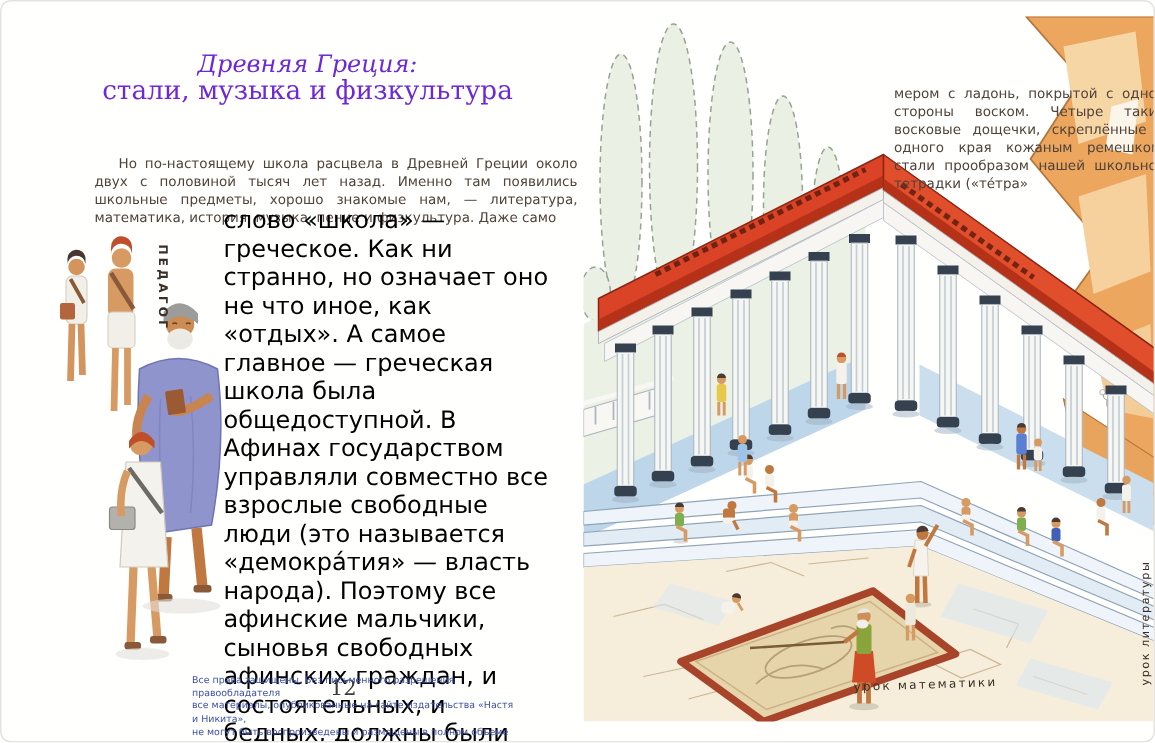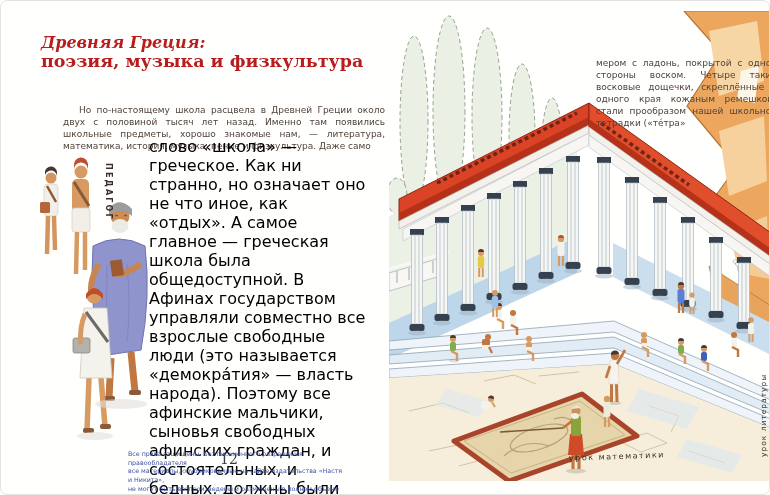--- a/index.html
+++ b/index.html
@@ -1,21 +1,21 @@
 <!DOCTYPE html>
 <html><head>
 <meta charset="utf-8">
 <style>
   html,body{margin:0;padding:0;background:#fff;}
   .spread{position:relative;width:770px;height:495px;background:#fffffe;overflow:hidden;
           font-family:"DejaVu Sans",sans-serif;border:1px solid #e4e3e0;border-radius:7px;box-sizing:border-box;}
   .abs{position:absolute;}
   
-  .title{left:40px;top:33px;width:328px;color:#b91c1c;
-         font-family:"DejaVu Serif","Liberation Serif",serif;line-height:1.12;margin:0;font-weight:bold;}
+  .title{left:40px;top:33px;width:328px;text-align:center;color:#6d28d9;
+         font-family:"DejaVu Serif","Liberation Serif",serif;line-height:1.12;margin:0;font-weight:normal;}
   .title .t1{display:block;font-style:italic;font-size:16px;}
   .title .t2{display:block;font-size:17.5px;}
   .body{color:#50433a;font-size:9px;line-height:11.9px;text-align:justify;margin:17px;}
   .intro{left:45px;top:87px;width:322px;text-indent:16px;}
   .narrowcol{left:148px;top:136px;width:220px;}
   .narrowcol p{margin:0;}
   .pedagog-fig{left:22px;top:145px;width:140px;height:300px;margin:0;}
   .vcap{left:112px;top:162px;width:90px;transform:rotate(90deg);transform-origin:0 0;
         font-size:8px;letter-spacing:2.2px;color:#3a2f28;font-weight:bold;}
   .pagenum{left:219px;top:450px;font-family:"DejaVu Serif",serif;font-size:14px;color:#3a3a3a;}
@@ -28,21 +28,21 @@
            font-size:7.5px;letter-spacing:1px;color:#3a2e26;}
   .cap-math{left:568px;top:451px;font-size:8px;letter-spacing:1.5px;color:#3a2e26;transform:rotate(-2deg);}
 </style>
 </head>
 <body>
 
 <div class="spread">
 
   <h1 class="abs title">
     <span class="t1">Древняя Греция:</span>
-    <span class="t2">поэзия, музыка и физкультура</span>
+    <span class="t2">стали, музыка и физкультура</span>
   </h1>
 
   <p class="abs body intro">Но по-настоящему школа расцвела в Древней Греции около двух с половиной тысяч лет назад. Именно там появились школьные предметы, хорошо знакомые нам, — литература, математика, история, музыка, пение и физкультура. Даже само</p>
 
   <div class="abs narrowcol">
     <p>слово «школа» — греческое. Как ни странно, но означает оно не что иное, как «отдых». А самое главное — греческая школа была общедоступной. В Афинах государством управляли совместно все взрослые свободные люди (это называется «демокра́тия» — власть народа). Поэтому все афинские мальчики, сыновья свободных афинских граждан, и состоятельных, и бедных, должны были ходить в школу с семи до четырнадцати лет, чтобы потом уметь управлять своим городом. Некоторые афинские девочки тоже получали образование, правда, не в школе, а дома.</p>
 
   </div>
 
   <figure class="abs pedagog-fig">

